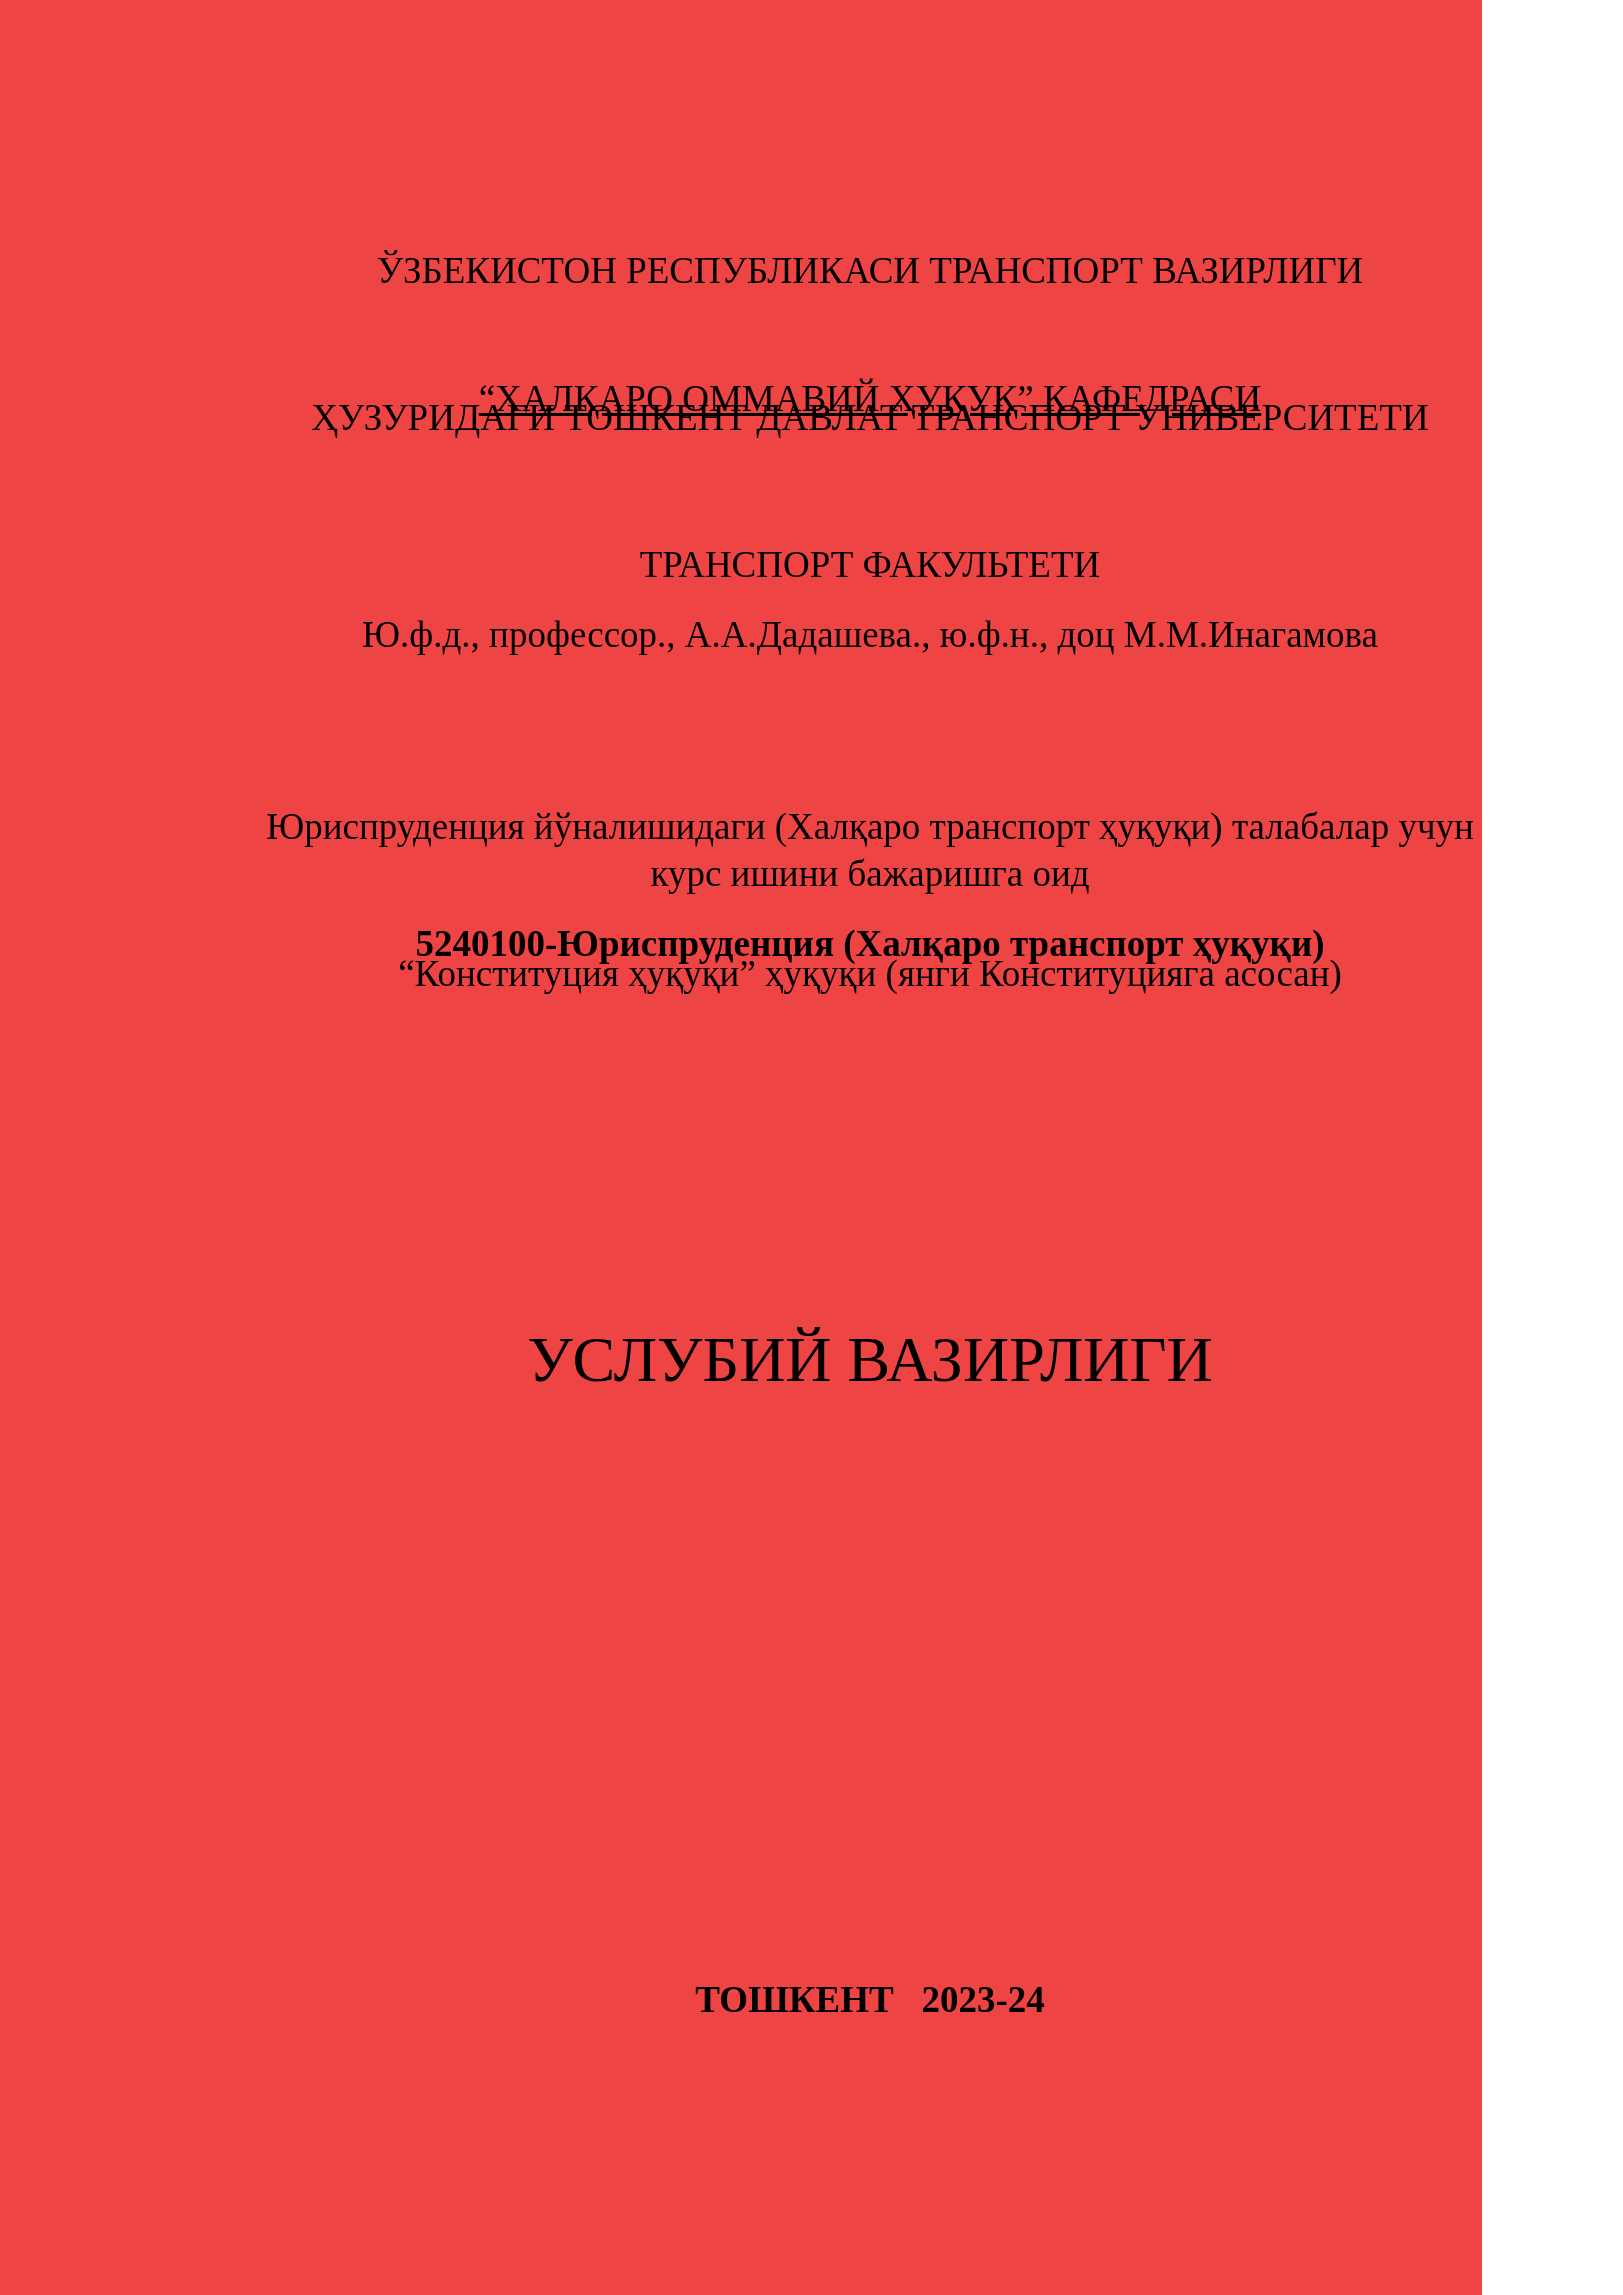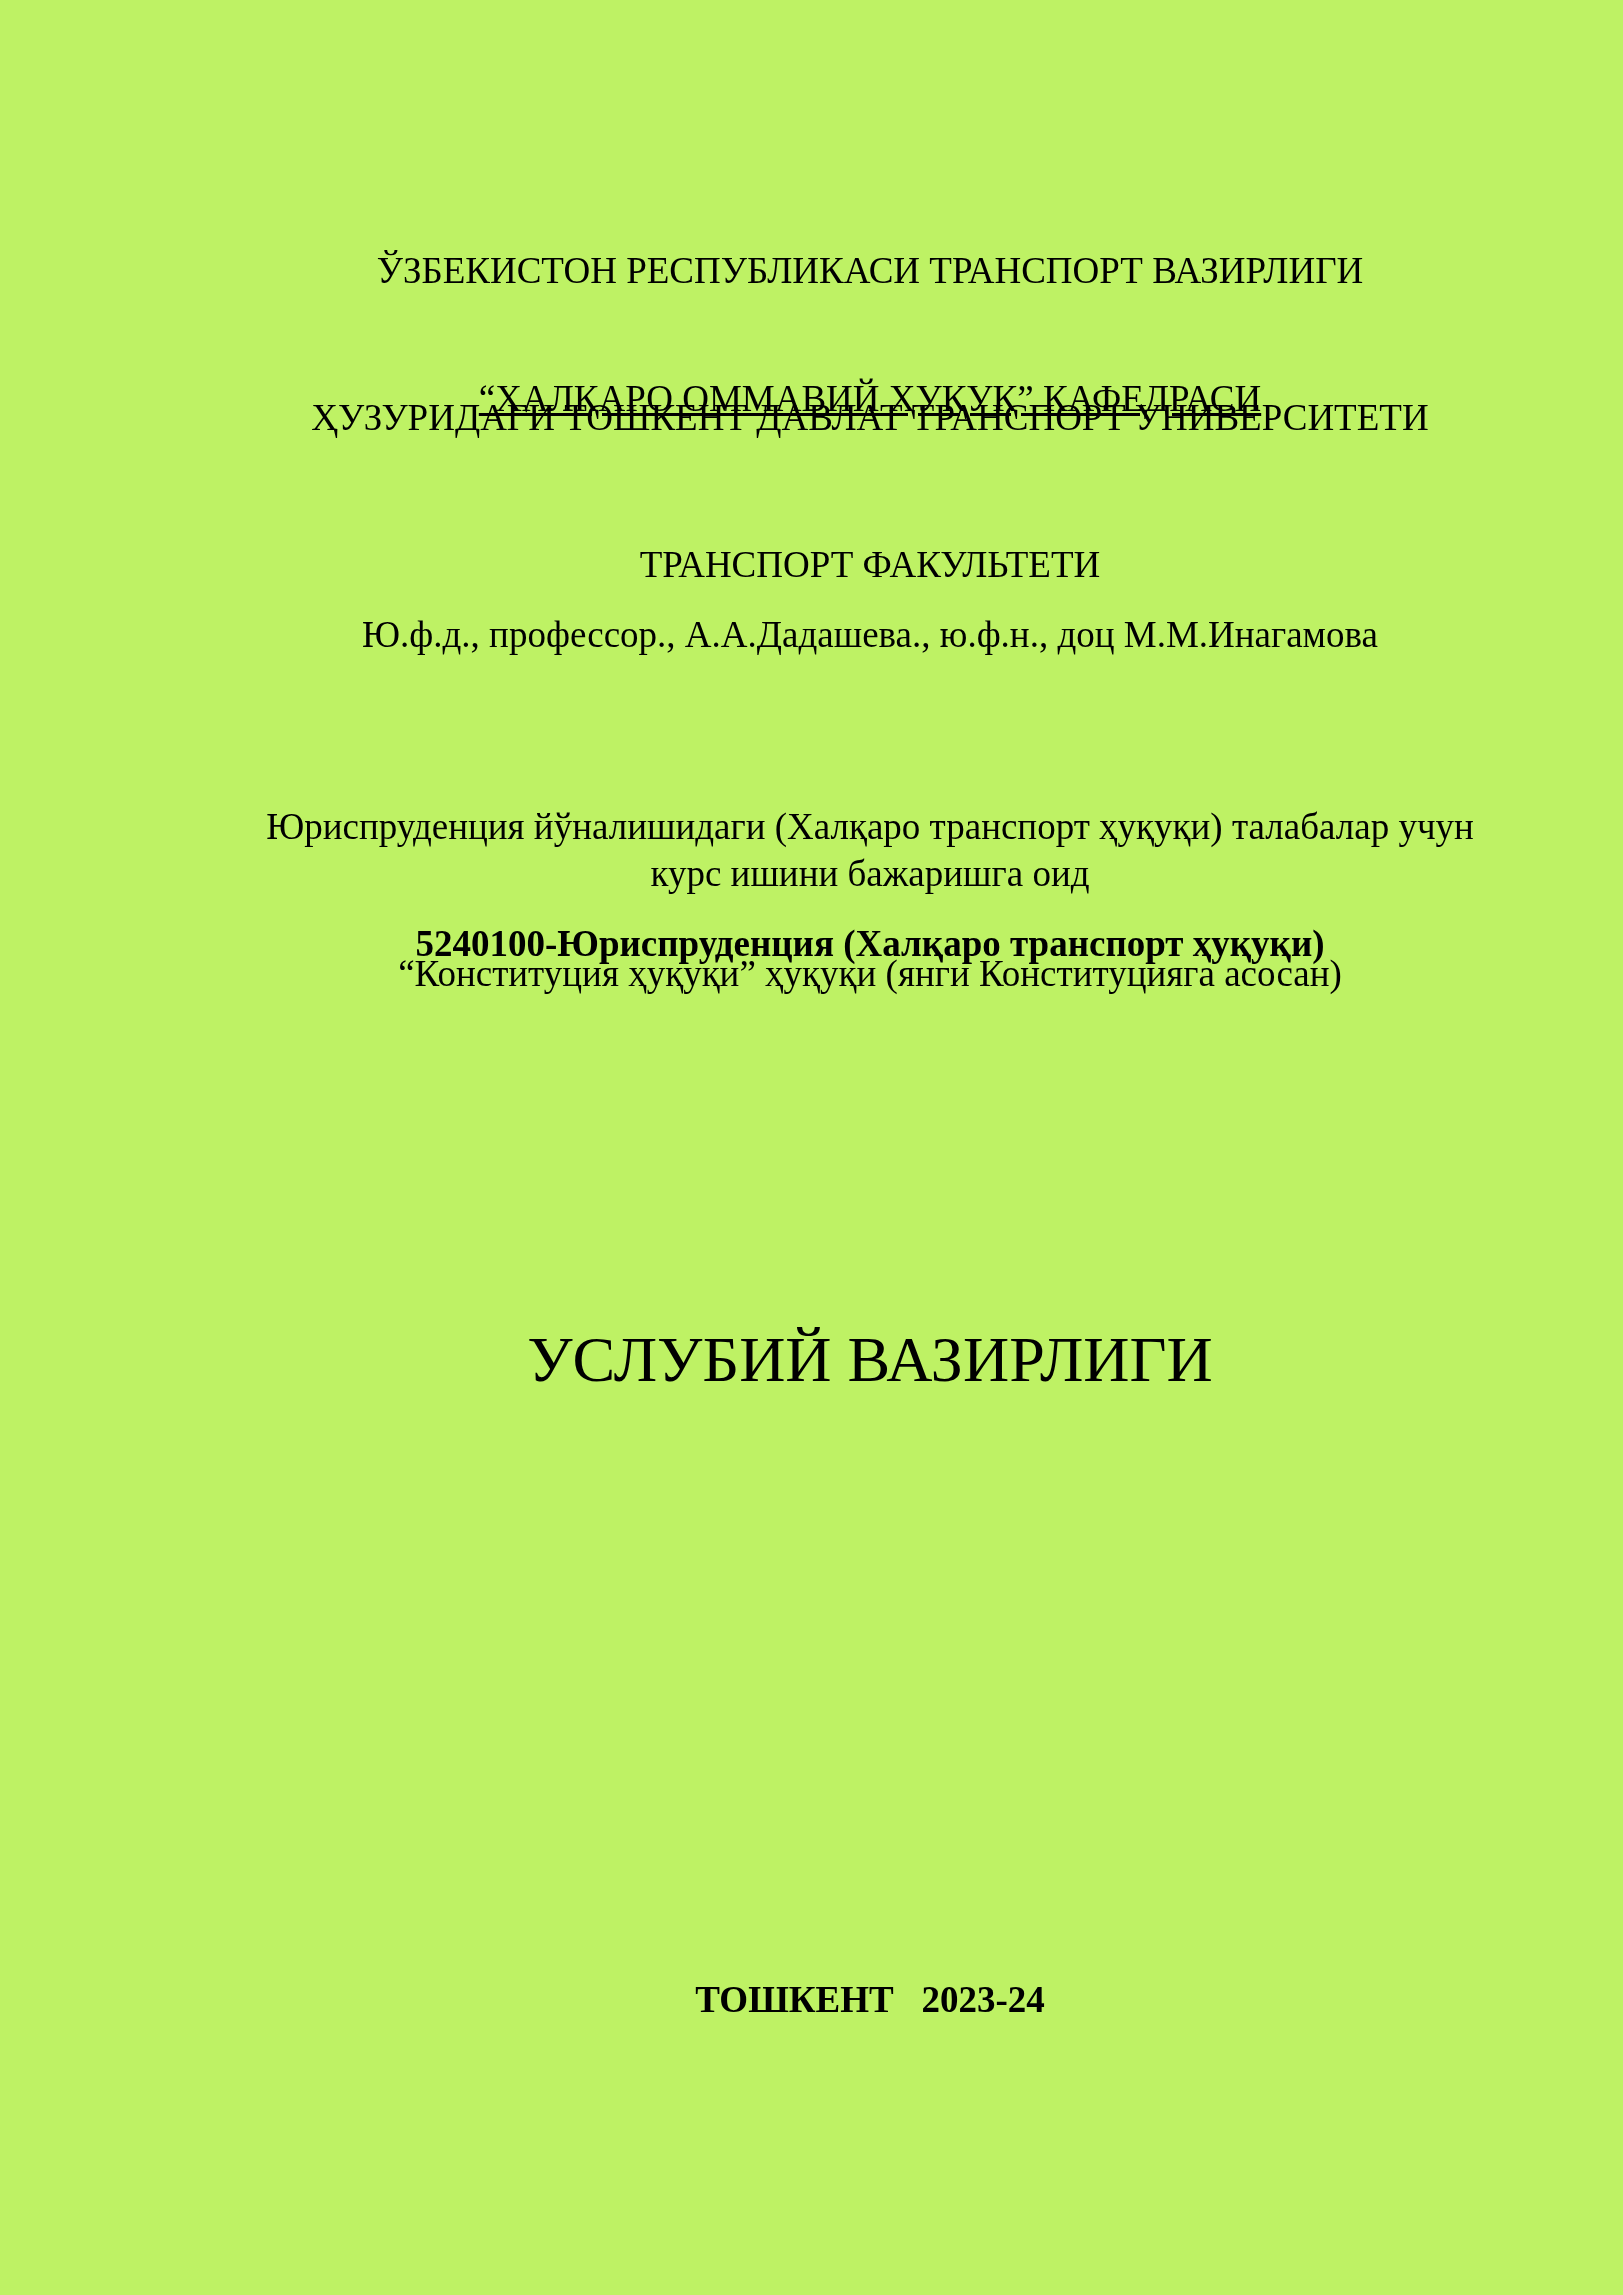--- a/index.html
+++ b/index.html
@@ -2,23 +2,23 @@
 <html style="font-size:12.6px"><head>
 <meta charset="utf-8">
 <style>
   html, body {
     margin: 0;
     padding: 0;
     background: #ffffff;
   }
   .page {
     position: relative;
-    width: 1623px;
+    width: 1482px;
     height: 2295px;
-    background: #bef264;
+    background: #ef4444;
     color: #000000;
     font-family: "Liberation Serif", "DejaVu Serif", serif;
     overflow: hidden;
   }
   .block {
     position: absolute;
     left: 232px;
     width: 1276px;
     text-align: center;
     font-size: 37px;

